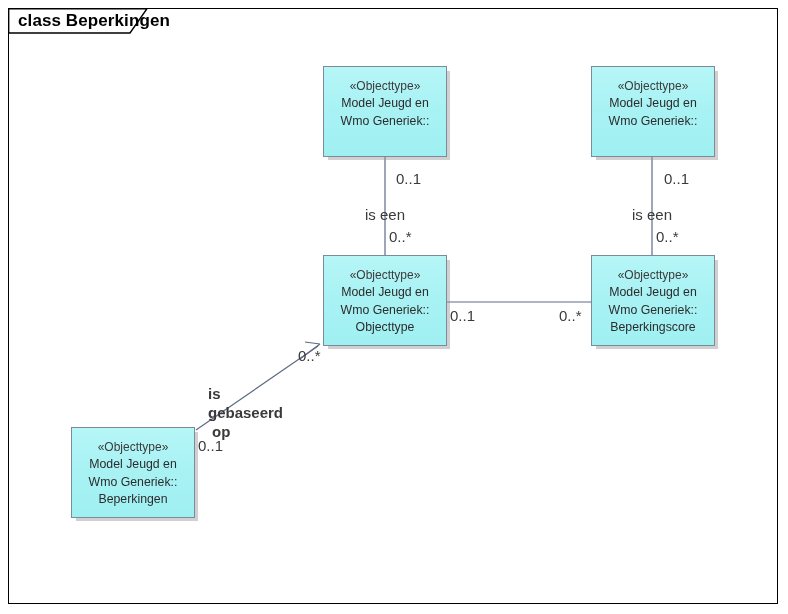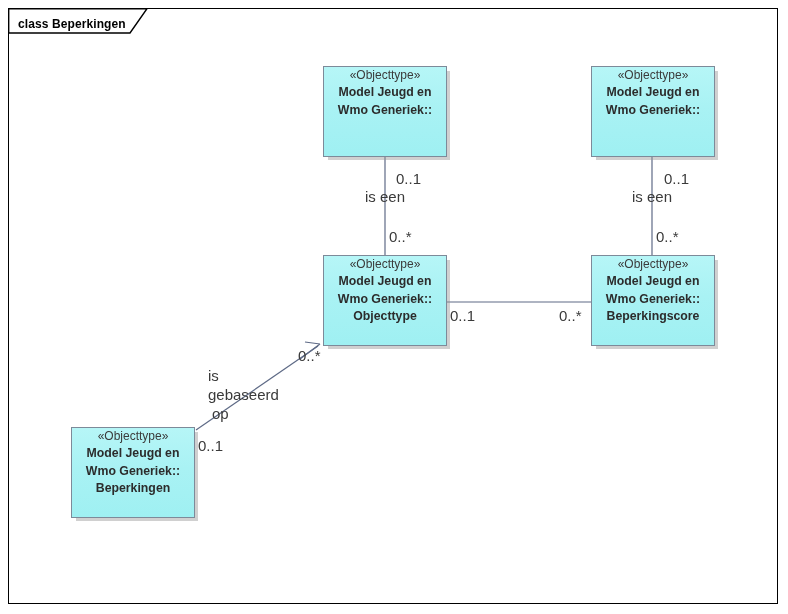--- a/index.html
+++ b/index.html
@@ -34,64 +34,65 @@
     top: 8px;
     width: 140px;
     height: 26px;
     box-sizing: border-box;
     pointer-events: none;
   }
   #frame-tab svg { display: block; }
   #frame-title {
     position: absolute;
     left: 18px;
-    top: 17px;
-    font-size: 12px;
+    top: 11px;
+    font-size: 17px;
     font-weight: bold;
     color: #000000;
     letter-spacing: 0.1px;
     white-space: nowrap;
   }
   
   .uml-box {
     position: absolute;
     box-sizing: border-box;
     background: linear-gradient(180deg, #b6f6f7 0%, #a9f2f4 45%, #9ff0f2 100%);
     border: 1.3px solid #7d8a99;
     box-shadow: 4px 4px 0 -1px rgba(150,150,150,0.45);
     display: flex;
     flex-direction: column;
     align-items: center;
     justify-content: flex-start;
+    padding-top: 11px;
     overflow: visible;
   }
   .uml-stereotype {
     font-size: 12px;
     color: #3b3b3b;
     line-height: 17px;
     text-align: center;
     white-space: nowrap;
   }
   .uml-name {
     font-size: 12.3px;
-    font-weight: bold;
+    font-weight: normal;
     color: #2c2c2c;
     line-height: 17.5px;
     text-align: center;
     white-space: nowrap;
   }
   .mult, .conn-label {
     position: absolute;
     font-size: 15px;
     color: #3a3a3a;
     white-space: nowrap;
     line-height: 15px;
   }
-  .conn-label { text-align: right; }
-  .conn-label-multi { line-height: 19px; }
+  .conn-label { text-align: right; margin-top: 18px; }
+  .conn-label-multi { line-height: 19px; font-weight: bold; }
   #diag-svg {
     position: absolute;
     left: 0;
     top: 0;
     width: 788px;
     height: 614px;
     pointer-events: none;
   }
 </style>
 </head>

